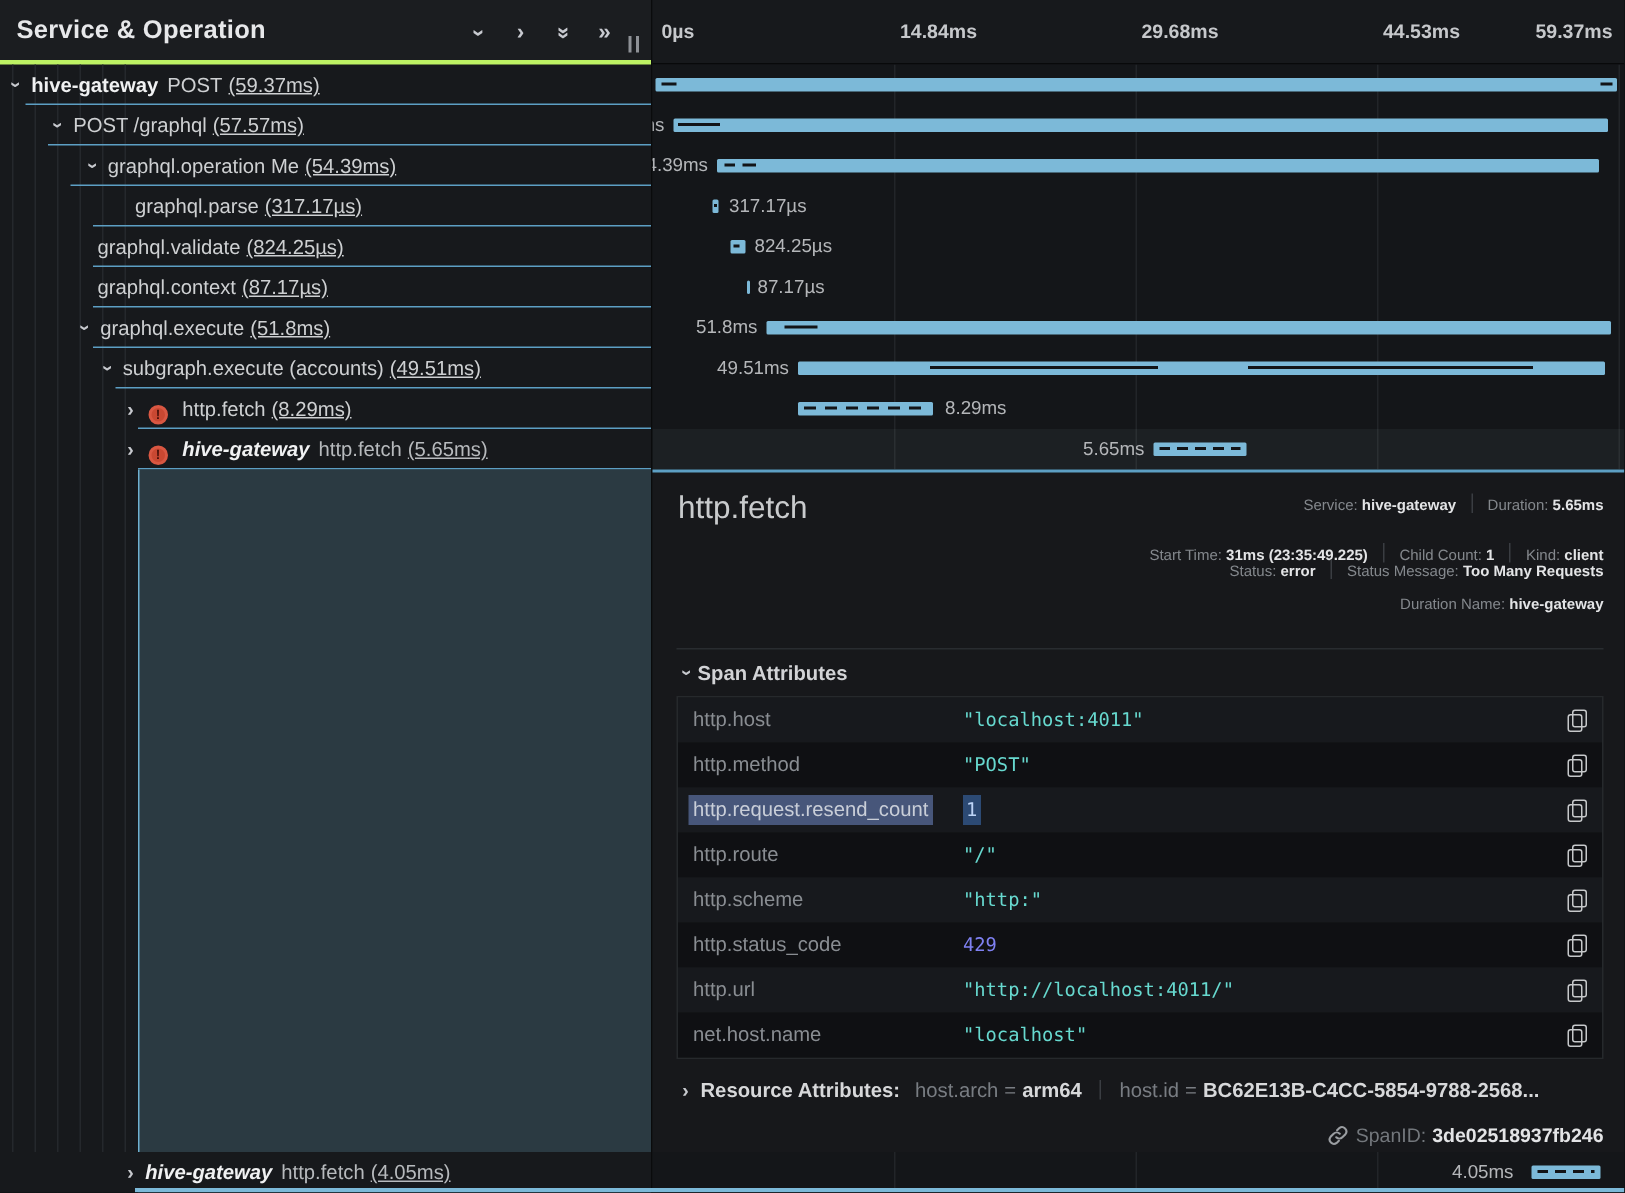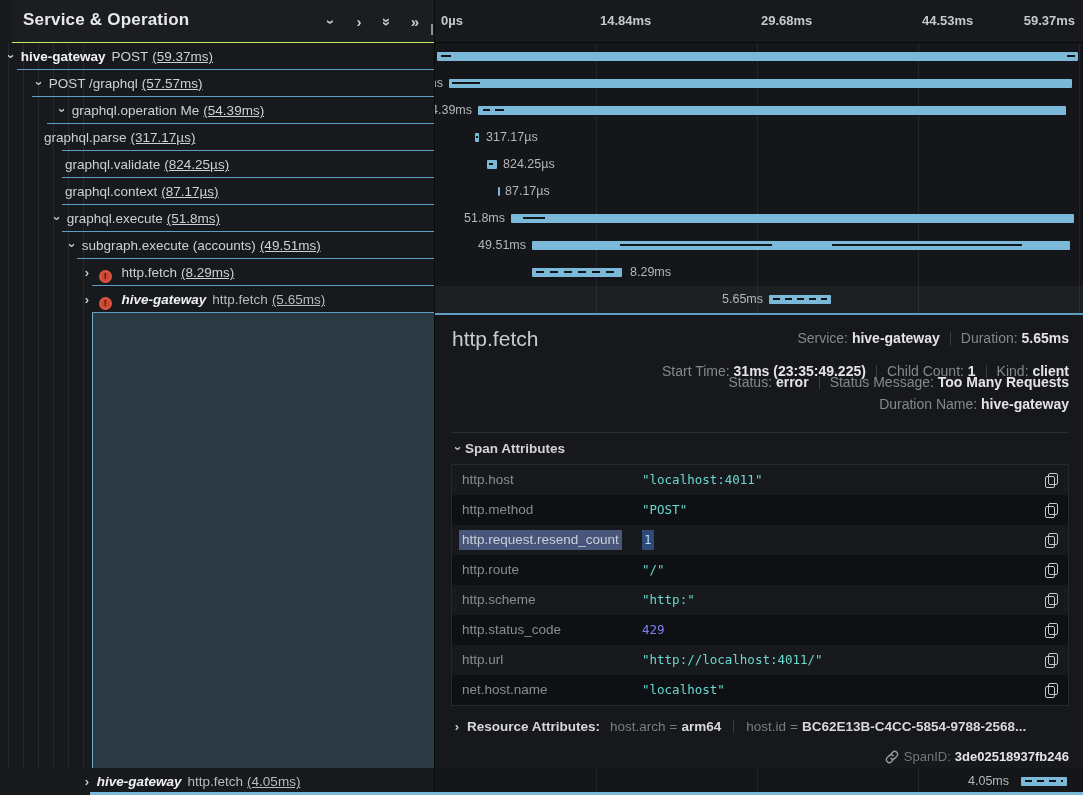--- a/index.html
+++ b/index.html
@@ -2,21 +2,21 @@
 <html><head>
 <meta charset="utf-8">
 <style>
   * { margin:0; padding:0; box-sizing:border-box; }
   html,body { background:#111214; }
   body { font-family:"Liberation Sans", sans-serif; }
   #app { position:relative; width:1083px; height:795px; overflow:hidden; background:#141619; }
 
   
   #left-panel { position:absolute; left:0; top:0; width:434px; height:795px; background:#17191c; }
-  #left-header { position:absolute; left:12px; top:0; width:434px; height:43px; background:#1b1d20; border-bottom:1px solid #bef264; }
+  #left-header { position:absolute; left:0; top:0; width:434px; height:43px; background:#1b1d20; border-bottom:3px solid #bef264; }
   #left-header .title { position:absolute; left:11px; top:10px; font-size:17px; font-weight:700; color:#e7e8ea; letter-spacing:.2px; }
   .hicon { position:absolute; top:12px; width:20px; height:20px; color:#c8cad0; font-size:15px; font-weight:700; text-align:center; line-height:20px; cursor:pointer; }
   .rot90 { transform:rotate(90deg); display:inline-block; }
   #drag-handle { position:absolute; left:417px; top:24px; width:12px; height:12px; }
   #drag-handle i { position:absolute; top:0; width:2px; height:11px; background:#8e9196; }
   #drag-handle i:first-child { left:2px; } #drag-handle i:last-child { left:7px; }
 
   .guide { position:absolute; top:43px; bottom:0; width:1px; background:#25282c; }
 
   #tree { position:absolute; left:0; top:43px; width:434px; }
@@ -46,21 +46,21 @@
   .grid { position:absolute; top:0; bottom:0; width:1px; background:#222529; }
   .wrow { position:relative; height:27px; }
   .wrow.sel { background:rgba(205,228,245,0.05); }
   .wlab { position:absolute; top:0; line-height:27px; font-size:12.5px; color:#b4b6b9; white-space:nowrap; }
   .bar { position:absolute; top:9px; height:9px; background:#7cb9d8; border-radius:1px; cursor:pointer; }
   .mk { position:absolute; top:3px; height:2px; width:0; background:#121417; }
 
   
   #detail { position:absolute; left:435px; top:313px; width:648px; height:455px; background:#17181b; border-top:2px solid #5d9fc4; }
   #detail .dtitle { position:absolute; left:17px; top:12px; font-size:21px; color:#c9cbcd; }
-  .meta-line { position:absolute; right:14px; text-align:right; font-size:14px; line-height:20px; white-space:nowrap; }
+  .meta-line { position:absolute; right:14px; text-align:right; font-size:10px; line-height:20px; white-space:nowrap; }
   .mlab { color:#84888d; } .mval { color:#e3e4e6; font-weight:700; }
   .mdiv { display:inline-block; width:1px; height:13px; background:#3a3d42; margin:0 10px; vertical-align:-2px; }
   #hr1 { position:absolute; left:16px; right:14px; top:117px; height:1px; background:#292c30; }
   #attr-header { position:absolute; left:16px; top:126px; font-size:13.5px; font-weight:700; color:#d2d3d6; }
   #attr-header .chev { width:14px; }
   #attr-table { position:absolute; left:16px; top:149px; width:618px; border:1px solid #26292c; }
   .arow { position:relative; height:30px; line-height:30px; font-size:13.5px; }
   .arow:nth-child(odd) { background:#17191d; } .arow:nth-child(even) { background:#0f1013; }
   .akey { position:absolute; left:10px; color:#898d92; }
   .aval { position:absolute; left:190px; font-family:"DejaVu Sans Mono", monospace; font-size:12.5px; color:#67d9cf; }
@@ -117,21 +117,21 @@
       <div class="trow" style="padding-left:33px">
         <span class="chev down"></span>
         <span class="tname">POST /graphql</span><span class="tdur">(57.57ms)</span>
         <span class="ul" style="left:32px"></span>
       </div>
       <div class="trow" style="padding-left:56px">
         <span class="chev down"></span>
         <span class="tname">graphql.operation Me</span><span class="tdur">(54.39ms)</span>
         <span class="ul" style="left:47px"></span>
       </div>
-      <div class="trow" style="padding-left:44px">
+      <div class="trow" style="padding-left:90px">
         <span class="tname">graphql.parse</span><span class="tdur">(317.17µs)</span>
         <span class="ul" style="left:62px"></span>
       </div>
       <div class="trow" style="padding-left:65px">
         <span class="tname">graphql.validate</span><span class="tdur">(824.25µs)</span>
         <span class="ul" style="left:62px"></span>
       </div>
       <div class="trow" style="padding-left:65px">
         <span class="tname">graphql.context</span><span class="tdur">(87.17µs)</span>
         <span class="ul" style="left:62px"></span>

